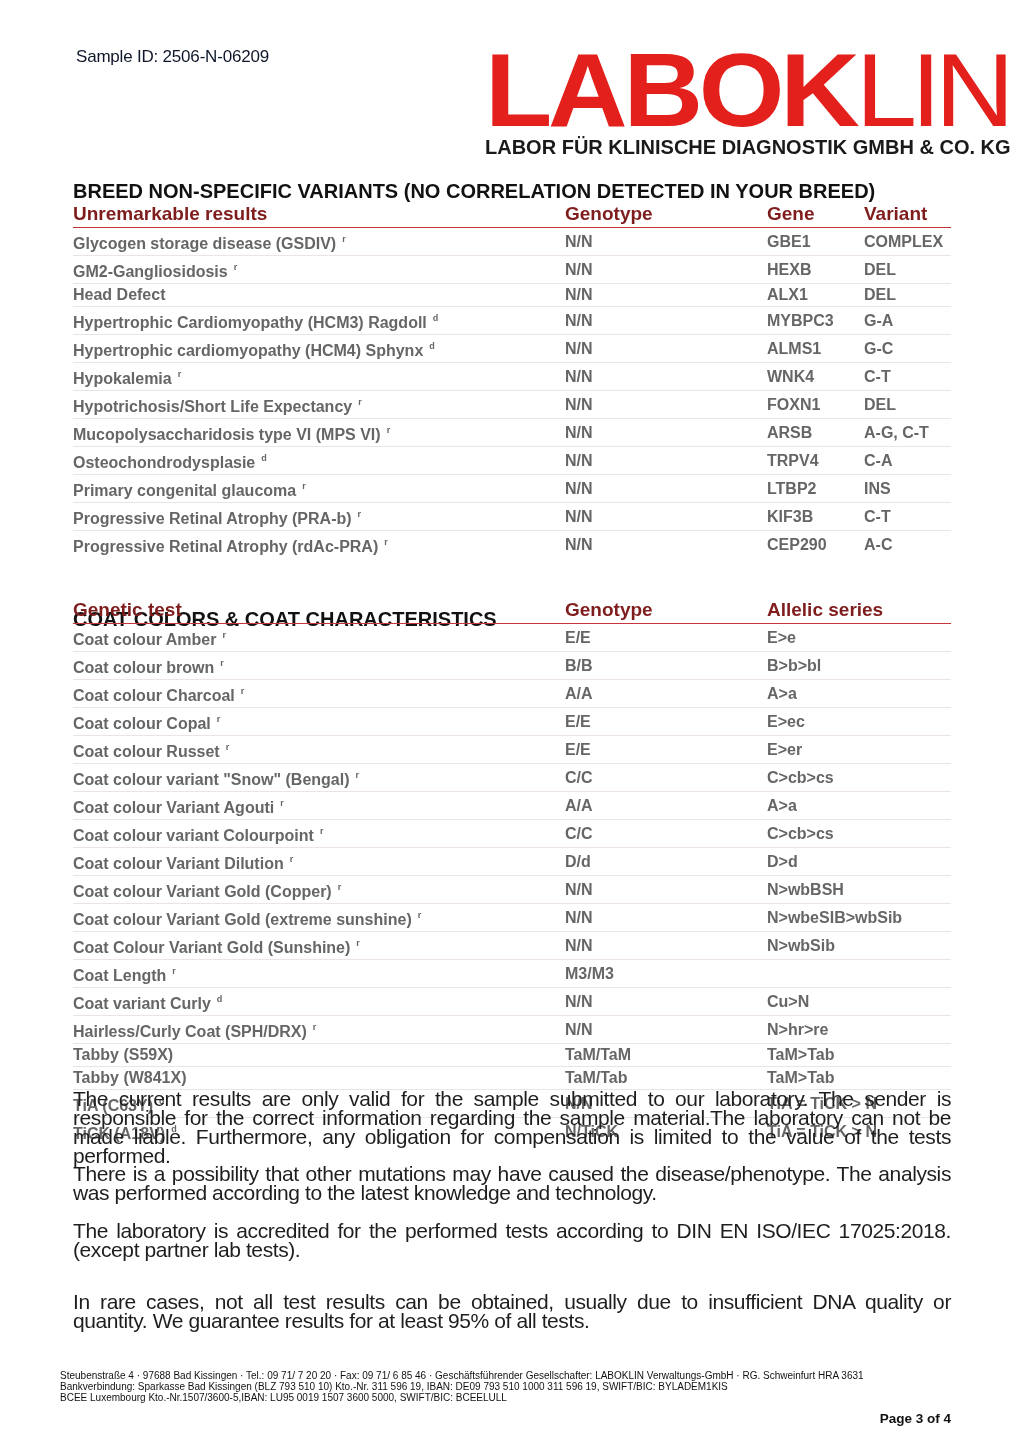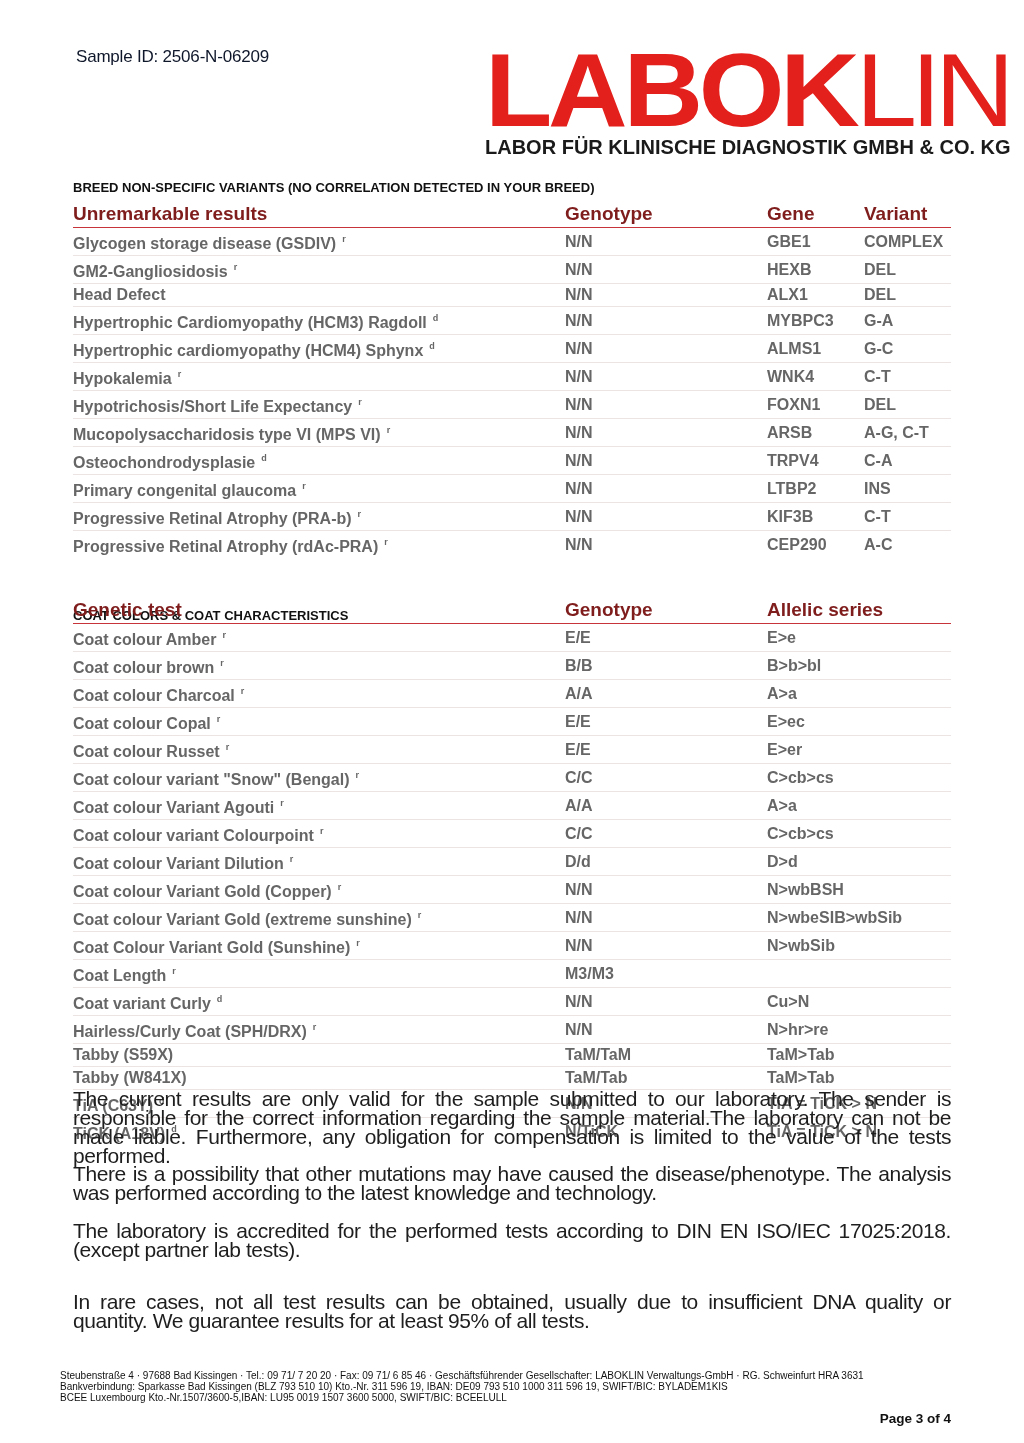--- a/index.html
+++ b/index.html
@@ -6,21 +6,21 @@
   body { width: 1024px; height: 1443px; position: relative; overflow: hidden;
          font-family: "Liberation Sans", "DejaVu Sans", sans-serif; color: #222; }
   .sample-id { position: absolute; left: 76px; top: 47px; font-size: 17px; color: #0f172a; letter-spacing: -0.2px; }
   .logo { position: absolute; left: 485px; top: 48px; width: 495px; }
   .logo-word { display: block; font-family: "Liberation Sans", sans-serif; font-weight: bold; color: #e3201b;
                font-size: 104px; line-height: 84px; letter-spacing: -4px; height: 84px; white-space: nowrap;
                transform: scaleX(1.06); transform-origin: left top; }
   .logo-word .thin { font-weight: normal; letter-spacing: -6px; }
   .logo-sub { display: block; margin-top: 4px; font-weight: bold; font-size: 20px; color: #1a1a1a; white-space: nowrap; letter-spacing: 0px; }
 
-  .section-title { position: absolute; left: 73px; font-weight: bold; font-size: 13px; color: #111; white-space: nowrap; }
+  .section-title { position: absolute; left: 73px; font-weight: bold; font-size: 20px; color: #111; white-space: nowrap; }
   table.res { position: absolute; left: 73px; width: 878px; border-collapse: collapse; table-layout: fixed; }
   table.res th { text-align: left; font-weight: bold; color: #7f1d1d; font-size: 19px; padding: 0 0 2px 0;
                  border-bottom: 1.5px solid #c7343a; height: 24px; vertical-align: bottom; margin-top: 12px; }
   table.res td { font-weight: bold; color: #666; font-size: 16px; height: 22px; padding: 0; line-height: 22px;
                  border-bottom: 1px solid #ece4e2; white-space: nowrap; overflow: hidden; }
   table.res tr:last-child td { border-bottom: none; }
   sup.note { font-size: 9px; font-weight: bold; vertical-align: 7px; margin-left: 6px; color: #666; }
   .col-name { width: 492px; }
   .col-geno { width: 202px; }
   .col-gene { width: 97px; }

